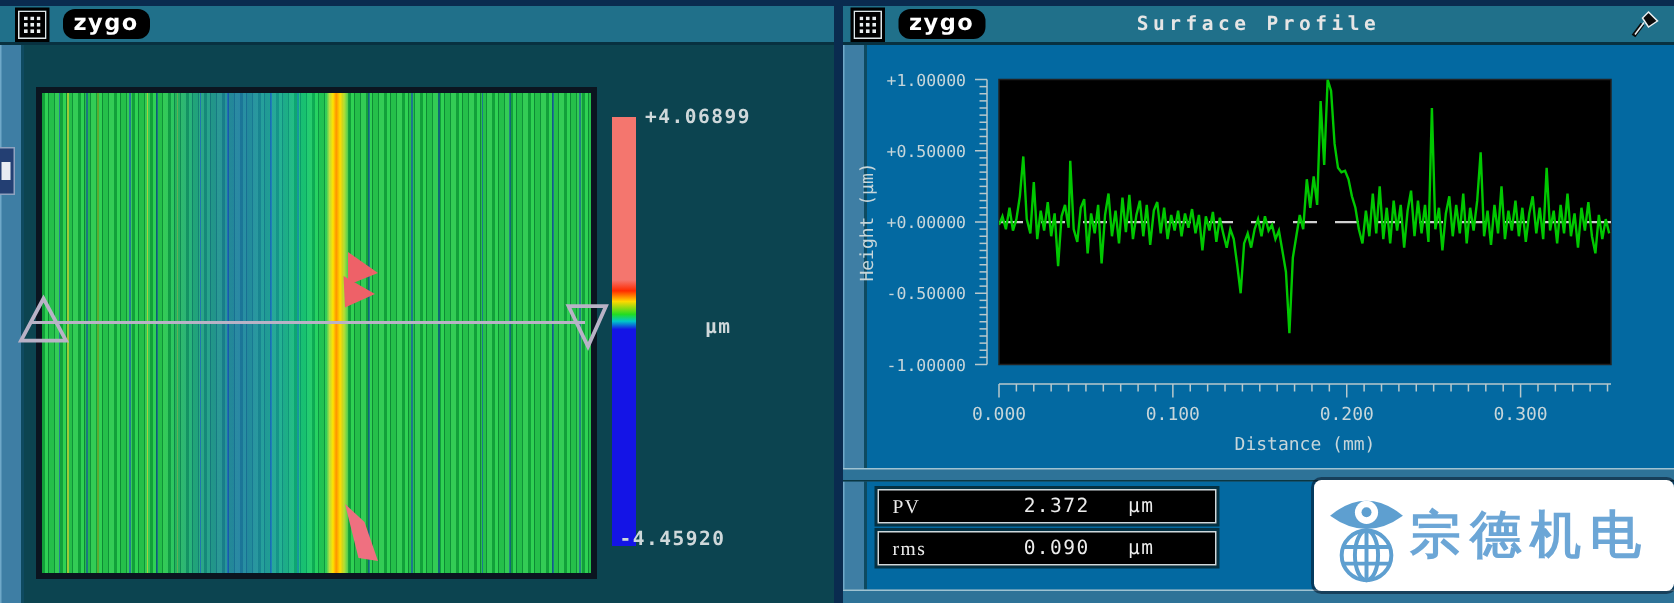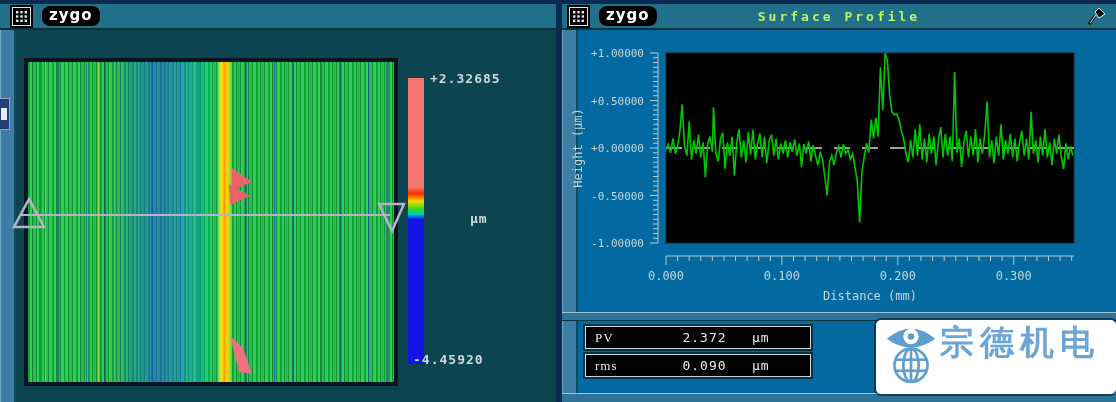--- a/index.html
+++ b/index.html
@@ -28,21 +28,21 @@
   }
   #win-right .menu-btn{margin-left:7px;}
   .zygo-logo{
     background:#000;color:#fff;margin-left:11px;
     font-family:"DejaVu Sans","Liberation Sans",sans-serif;
     font-weight:bold;font-size:15px;letter-spacing:1px;
     padding:0 7px 2px 7px;border-radius:8px;flex:0 0 auto;
   }
   .win-title{
     position:absolute;left:50%;transform:translateX(-50%);
-    color:#bef264;font-weight:bold;font-size:13px;letter-spacing:3px;white-space:nowrap;
+    color:#e5e5e5;font-weight:bold;font-size:13px;letter-spacing:3px;white-space:nowrap;
   }
   .pushpin{position:absolute;right:8px;top:1px;}
 
   
   .map-frame{
     position:absolute;left:24px;top:28px;width:374px;height:328px;
     box-sizing:border-box;border:4px solid #0b1520;background:#17a53e;
     background-image:
       linear-gradient(90deg, rgba(0,0,0,0) 0%, rgba(0,0,0,0) 51.8%,
         rgba(220,230,60,0.85) 52.4%, #ffe400 53%, #ff9400 53.6%, #ffdc00 54.3%,
@@ -92,21 +92,21 @@
   .result-unit{width:58px;text-align:left;}
 
   .chart-svg{position:absolute;left:0;top:0;}
   .tick-label{fill:#c7d6da;font-size:11px;font-family:"DejaVu Sans Mono","Liberation Mono",monospace;}
   .x-label{font-size:12px;}
   .axis-title{fill:#c7d6da;font-size:12px;font-family:"DejaVu Sans Mono","Liberation Mono",monospace;}
 
   
   .watermark{
     position:absolute;left:876px;top:320px;width:240px;height:74px;
-    background:#fff;border-radius:5px;display:flex;align-items:flex-start;
+    background:#fff;border-radius:5px;display:flex;align-items:center;
     box-shadow:0 0 0 2px rgba(6,20,40,0.55);
   }
   .wm-text{
     color:#6ca6d6;font-family:"DejaVu Sans","Liberation Sans",sans-serif;
     font-weight:bold;font-size:34px;letter-spacing:6px;white-space:nowrap;
   }
   .bg-icon{
     position:absolute;left:0;top:98px;width:9px;height:30px;
     background:#233f73;border:1px solid #8fa3c0;border-left:none;z-index:5;
   }
@@ -144,21 +144,21 @@
 
     <svg class="map-overlay" width="556" height="372" viewBox="0 30 556 372">
       <polygon points="232,168 252,182 232,190" fill="#ee6168"></polygon>
       <polygon points="229,184 250,196 230,205" fill="#ee6168"></polygon>
       <polygon points="230,336 243,348 252,374 239,372" fill="#ef7080"></polygon>
       <line x1="20" y1="215" x2="390" y2="215" stroke="#b9b2c6" stroke-width="2"></line>
       <polygon points="29,199 14,227 44,227" fill="none" stroke="#b9b2c6" stroke-width="2.5"></polygon>
       <polygon points="379,204 404,204 392,231" fill="none" stroke="#b9b2c6" stroke-width="2.5"></polygon>
     </svg>
     <div class="colorbar"></div>
-    <div id="cb-max" class="cb-label">+2.32685</div>
+    <div id="cb-max" class="cb-label">+4.06899</div>
     <div id="cb-unit" class="cb-label">μm</div>
     <div id="cb-min" class="cb-label">-4.45920</div>
   </div>
 </div>
 
 <div id="win-right" class="window" style="left:562px;width:554px;">
   <div class="titlebar">
     <div class="menu-btn">
       <svg width="11" height="11">
         <g fill="#e9eef0">

